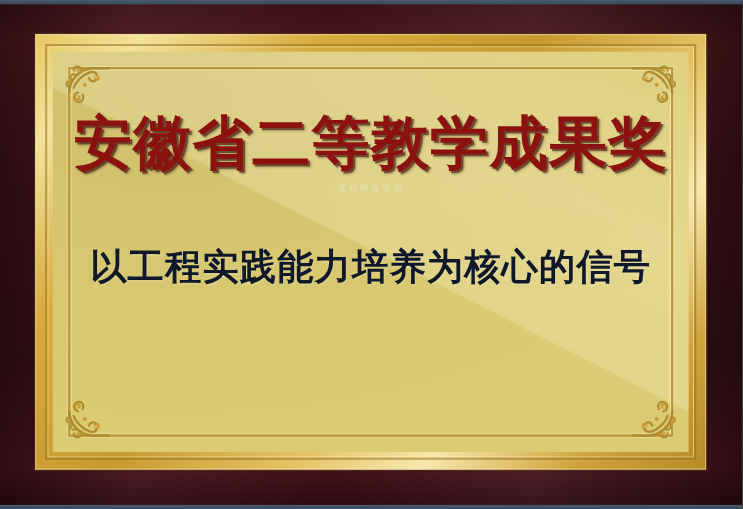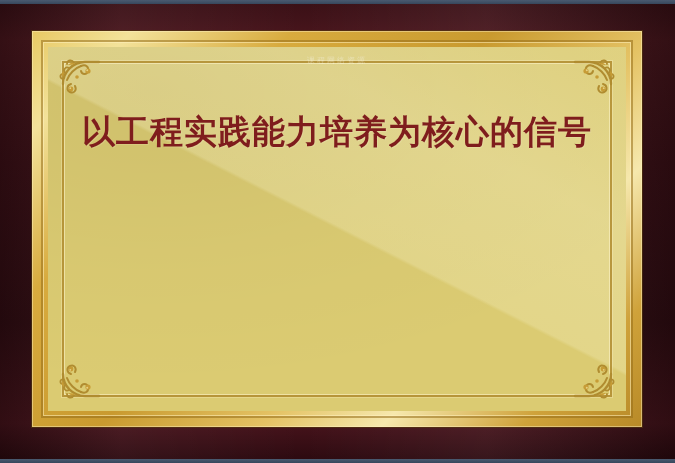--- a/index.html
+++ b/index.html
@@ -200,21 +200,21 @@
   }
 
   .subtitle {
     margin-top: 38px;
     text-align: center;
     font-family: "DejaVu Serif", "Liberation Serif", serif;
     font-weight: bold;
     font-size: 33px;
     line-height: 1.72;
     letter-spacing: 1px;
-    color: #7f1d1d;
+    color: #0f172a;
     white-space: nowrap;
     text-shadow: 1px 1px 0 rgba(255,255,255,0.12);
   }
   .subtitle .line { display: block; }
 </style>
 </head>
 <body>
 
 <div class="stage">
 
@@ -326,20 +326,21 @@
             <path d="M9 17 q-4 3 -1 6 q1 -4 1 -6 z"></path>
           </g>
           <g fill="#e6cf82">
             <circle cx="32.2" cy="16.2" r="1.0"></circle>
             <circle cx="15.3" cy="34.2" r="0.9"></circle>
           </g>
         </svg>
       </div>
 
       <div class="text-block">
+        <div class="award-title">安徽省二等教学成果奖</div>
 
         <div class="watermark">课程网络资源</div>
 
         <div class="subtitle">
           <span class="line">以工程实践能力培养为核心的信号</span>
         </div>
       </div>
 
     </div>
   </div>

